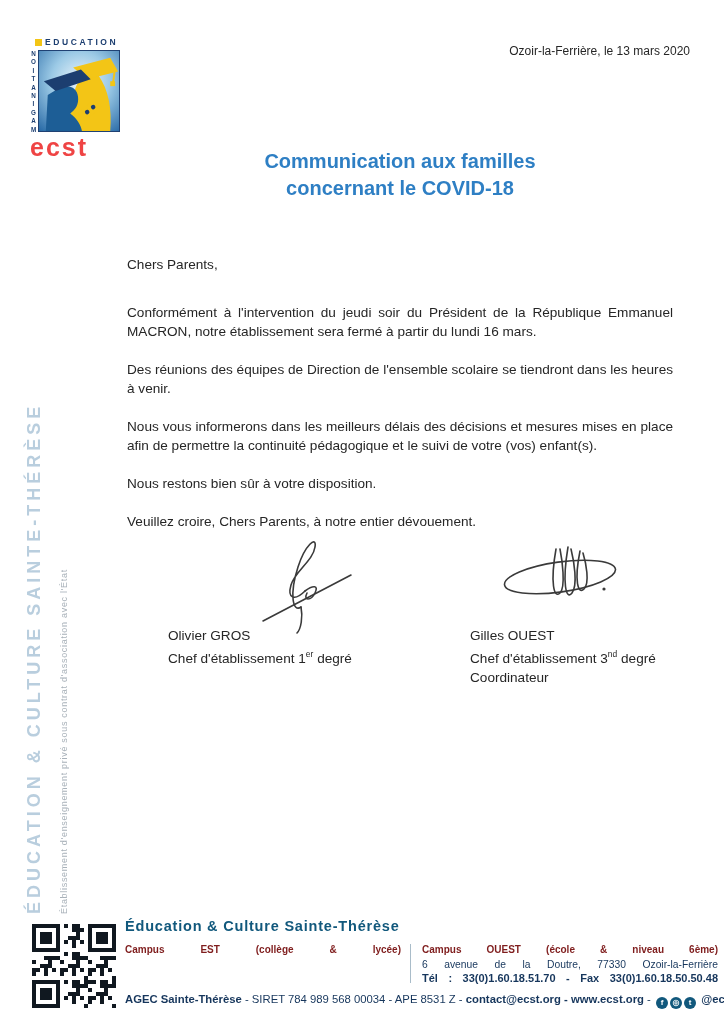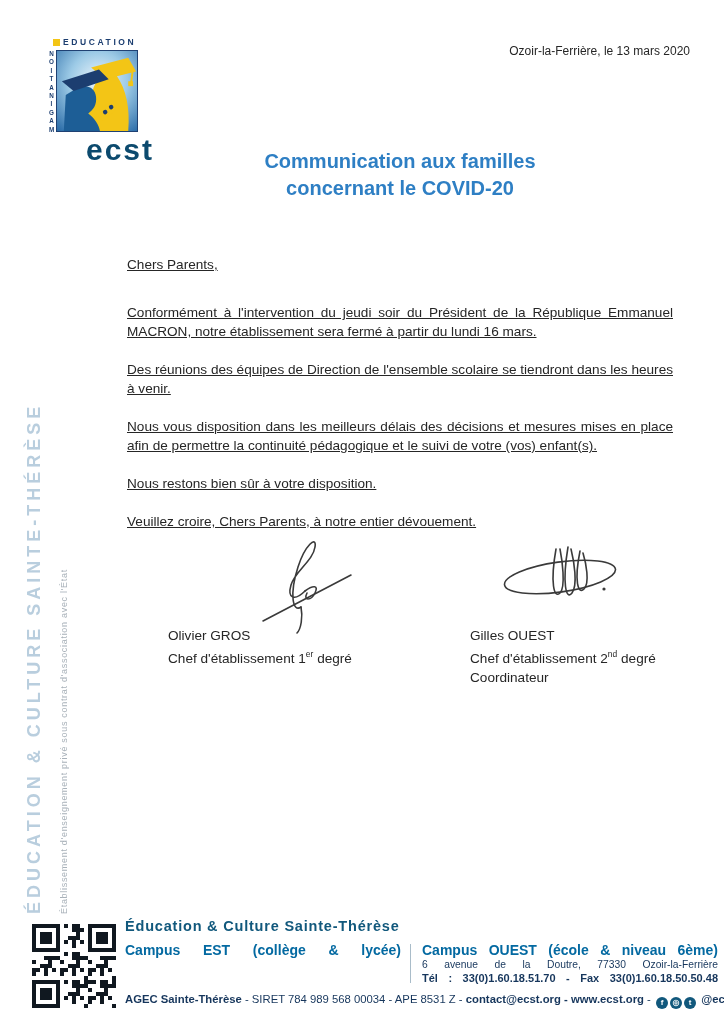--- a/index.html
+++ b/index.html
@@ -4,40 +4,40 @@
 <style>
   * { margin:0; padding:0; box-sizing:border-box; }
   html,body { background:#9a9a9a; }
   body { font-family:"Liberation Sans", sans-serif; }
   .page {
     position:relative; width:724px; height:1024px; margin:0 auto;
     background:#ffffff; overflow:hidden; color:#2b2b2b;
   }
 
   
-  .logo { position:absolute; left:46px; top:36px; width:108px; }
+  .logo { position:absolute; left:28px; top:36px; width:108px; }
   .logo-top { display:flex; align-items:center; margin-left:7px; height:12px; }
   .logo-sq { width:7px; height:7px; background:#f3c516; margin-right:3px; flex:0 0 auto; }
   .logo-top-word { font-size:8.5px; font-weight:bold; letter-spacing:2.6px; color:#1c3e70; white-space:nowrap; }
   .logo-main { display:flex; margin-top:2px; }
   .logo-side-word {
     width:10px; height:82px; writing-mode:vertical-rl; text-orientation:upright;
     font-size:6.3px; font-weight:bold; letter-spacing:1.4px; color:#1c3e70;
     line-height:10px; overflow:hidden;
   }
   .logo-img { width:82px; height:82px; display:block; }
-  .logo-acronym { font-size:30px; font-weight:bold; color:#0c4a6e; letter-spacing:2px; margin-top:1px; margin-left:2px;text-align:right; }
+  .logo-acronym { font-size:25px; font-weight:bold; color:#ef4444; letter-spacing:2px; margin-top:1px; margin-left:2px; }
 
   
   .date-line { position:absolute; top:44px; right:34px; font-size:12px; color:#262626; }
   .title { position:absolute; top:148px; left:76px; width:648px; text-align:center;
            font-size:20px; font-weight:bold; color:#2e7fc4; line-height:27px; }
 
   
-  .body-text { position:absolute; left:127px; top:255px; width:546px; font-size:13.6px; line-height:19px; color:#262626;text-decoration:underline; }
+  .body-text { position:absolute; left:127px; top:255px; width:546px; font-size:13.6px; line-height:19px; color:#262626; }
   .body-text p { text-align:justify; text-align-last:left; margin-bottom:19px; }
   .body-text p.salutation { margin-bottom:29px; text-align:left; }
 
   
   .sig { position:absolute; }
   .sig svg { display:block; }
   .sig-name-block { position:absolute; font-size:13.6px; line-height:19px; color:#262626; }
   .sig-name-block sup { font-size:0.62em;text-align:center; }
 
   
@@ -55,21 +55,21 @@
 
   
   .qr { position:absolute; left:32px; top:924px; width:84px; height:84px; }
   .footer-org { position:absolute; left:125px; top:918px; font-size:14.5px; font-weight:bold;
                 color:#11587c; letter-spacing:0.8px; }
   .footer-cols { position:absolute; left:125px; top:942px; width:593px; display:flex; }
   .fcol { width:276px; }
   .fcol.right { width:auto; flex:1; }
   .fdivider { width:1px; background:#a9bcc9; margin:2px 11px 2px 9px; }
   .fj { text-align:justify; text-align-last:justify; }
-  .campus-title { font-size:14px; font-weight:bold; color:#0369a1; line-height:16px; }
+  .campus-title { font-size:10px; font-weight:bold; color:#7f1d1d; line-height:16px; }
   .campus-addr  { font-size:10.3px; color:#16365c; line-height:13px; }
   .campus-tel   { font-size:11px; font-weight:bold; color:#16365c; line-height:14px; }
   .footer-agec { position:absolute; left:125px; top:993px; width:593px; font-size:11.3px;
                  color:#16365c; white-space:nowrap; }
   .footer-agec .b { font-weight:bold; }
   .soc { display:inline-flex; gap:2px; vertical-align:-2px; margin:0 2px; }
   .soc .icn { width:12px; height:12px; border-radius:50%; background:#11587c; color:#fff;
               font-size:8px; font-weight:bold; display:inline-flex; align-items:center; justify-content:center; }
 </style>
 </head>
@@ -110,28 +110,28 @@
     </div>
     <div class="logo-acronym">ecst</div>
   </div>
 
   <div class="side-main">ÉDUCATION &amp; CULTURE SAINTE-THÉRÈSE</div>
   <div class="side-sub">Établissement d'enseignement privé sous contrat d'association avec l'État</div>
 
   <div class="date-line">Ozoir-la-Ferrière, le 13 mars 2020</div>
   <div class="title">
     <div>Communication aux familles</div>
-    <div>concernant le COVID-20</div>
+    <div>concernant le COVID-18</div>
   </div>
 
   <div class="body-text">
     <p class="salutation">Chers Parents,</p>
     <p>Conformément à l'intervention du jeudi soir du Président de la République Emmanuel MACRON, notre établissement sera fermé à partir du lundi 16 mars.</p>
     <p>Des réunions des équipes de Direction de l'ensemble scolaire se tiendront dans les heures à venir.</p>
-    <p>Nous vous disposition dans les meilleurs délais des décisions et mesures mises en place afin de permettre la continuité pédagogique et le suivi de votre (vos) enfant(s).</p>
+    <p>Nous vous informerons dans les meilleurs délais des décisions et mesures mises en place afin de permettre la continuité pédagogique et le suivi de votre (vos) enfant(s).</p>
     <p>Nous restons bien sûr à votre disposition.</p>
     <p>Veuillez croire, Chers Parents, à notre entier dévouement.</p>
   </div>
 
   <div class="sig" style="left:243px; top:533px;">
     <svg width="115" height="102" viewBox="0 0 115 102">
       <g fill="none" stroke="#3a3a3a" stroke-width="1.6" stroke-linecap="round">
         <path d="M58 74 C50 80 46 62 55 34 C62 12 74 2 72 14 C70 28 52 38 48 52 C44 66 52 68 62 58"></path>
         <path d="M62 58 C70 52 76 52 72 60 C68 68 60 68 64 60"></path>
         <path d="M20 88 L108 42"></path>
@@ -150,21 +150,21 @@
       </g>
     </svg>
   </div>
 
   <div class="sig-name-block" style="left:168px; top:626px;">
     <div>Olivier GROS</div>
     <div><span>Chef d'établissement 1</span><sup>er</sup><span> degré</span></div>
   </div>
   <div class="sig-name-block" style="left:470px; top:626px;">
     <div>Gilles OUEST</div>
-    <div><span>Chef d'établissement 2</span><sup>nd</sup><span> degré</span></div>
+    <div><span>Chef d'établissement 3</span><sup>nd</sup><span> degré</span></div>
     <div>Coordinateur</div>
   </div>
 
   <div class="qr"><svg width="84" height="84" viewBox="0 0 84 84" fill="#101820">
         <rect x="0" y="0" width="4" height="4"></rect>
         <rect x="4" y="0" width="4" height="4"></rect>
         <rect x="8" y="0" width="4" height="4"></rect>
         <rect x="12" y="0" width="4" height="4"></rect>
         <rect x="16" y="0" width="4" height="4"></rect>
         <rect x="20" y="0" width="4" height="4"></rect>

